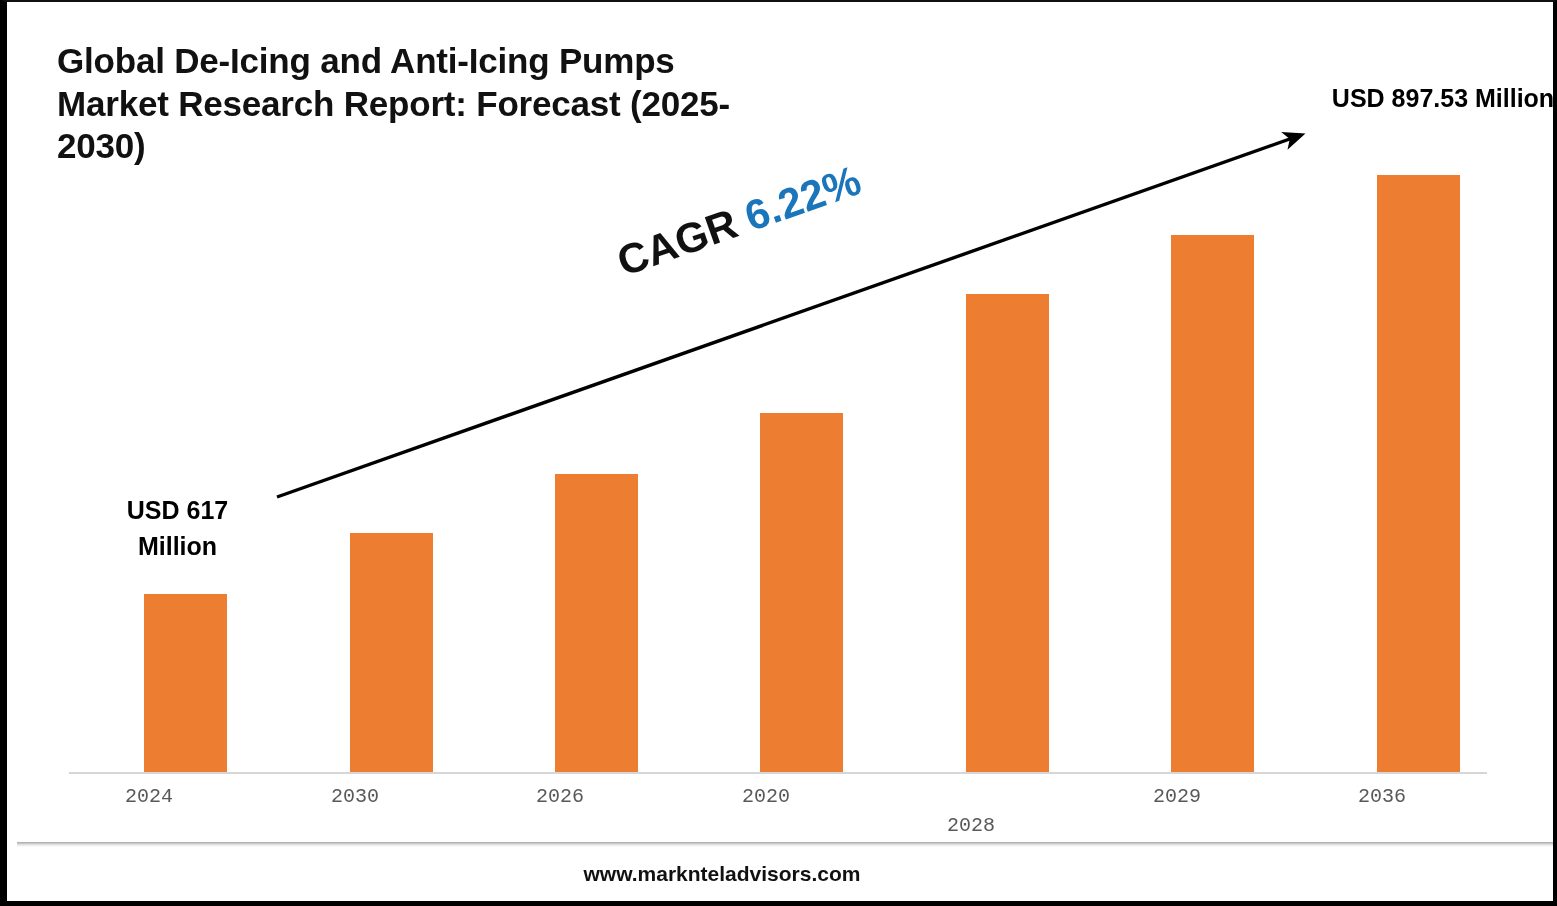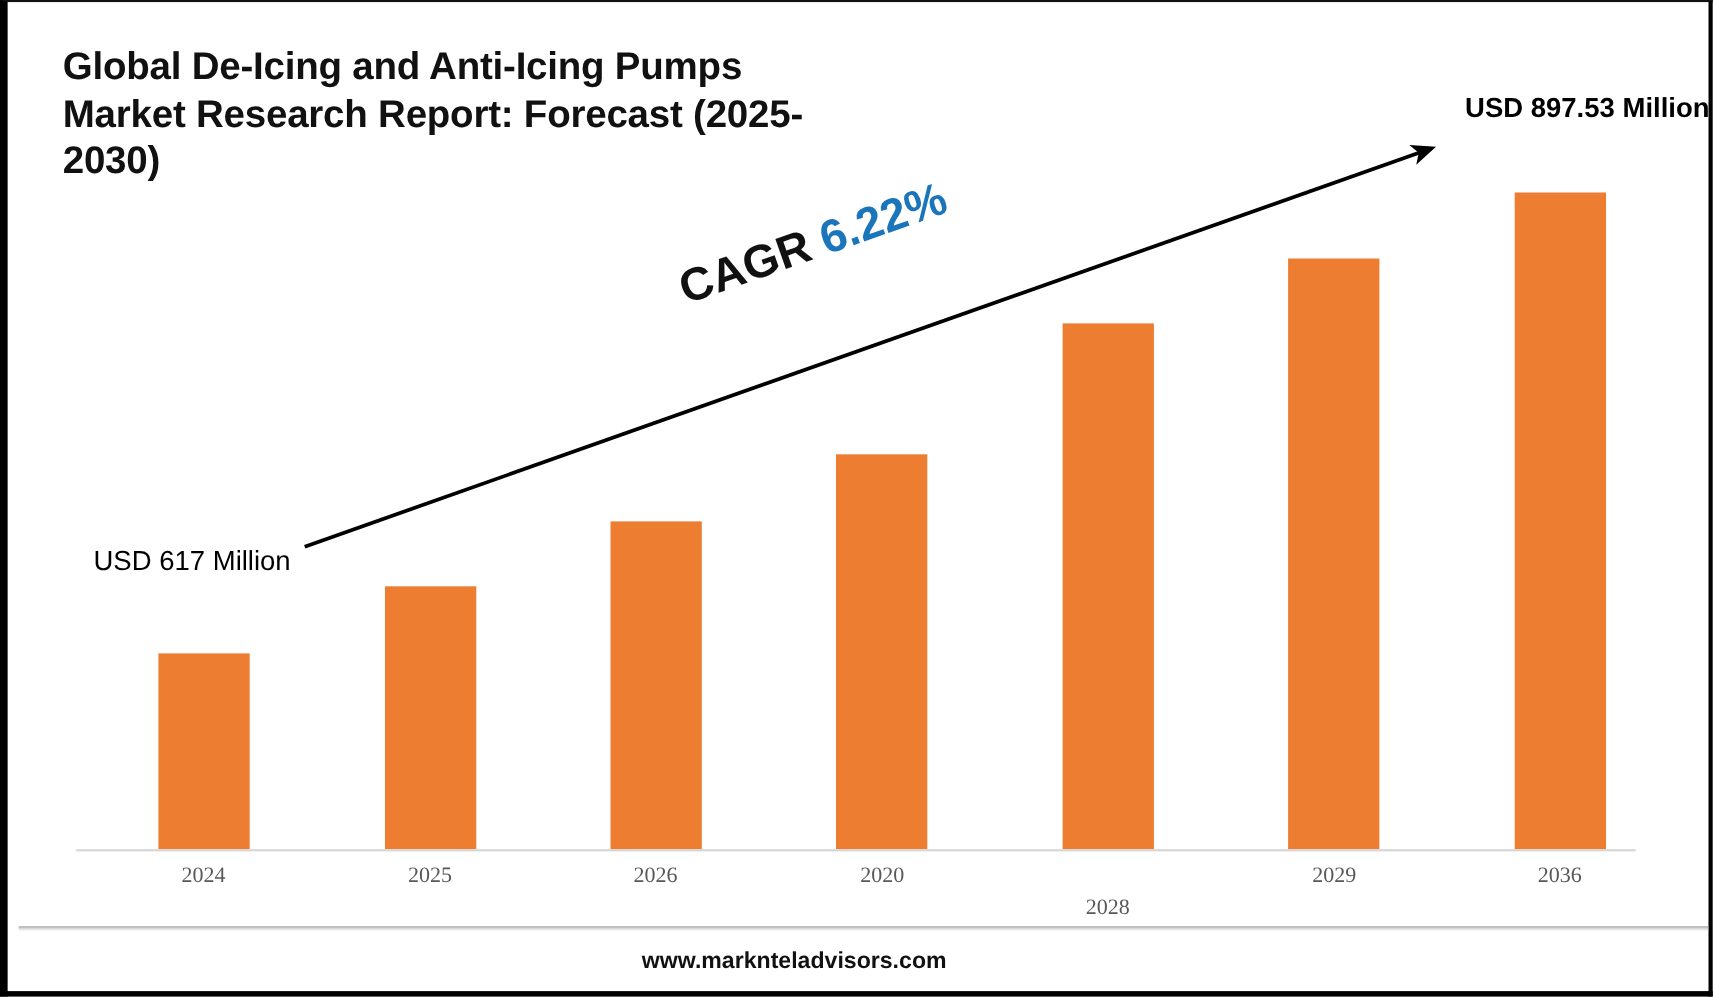--- a/index.html
+++ b/index.html
@@ -61,34 +61,35 @@
     left: 62px;
     top: 770px;
     width: 1418px;
     height: 2px;
     background: #d6d6d6;
   }
   .xtick {
     position: absolute;
     top: 783px;
     width: 120px;
-    text-align: center;
+    text-align: left;
     font-size: 20px;
     color: #595959;
-    font-family: Liberation Serif, serif;
+    font-family: Liberation Mono, monospace;
   }
 
   
   #label-start {
     position: absolute;
     left: 78px;
     top: 491px;
     width: 185px;
+    text-align: center;
     font-size: 25px;
-    font-weight: normal;
+    font-weight: bold;
     color: #000000;
     line-height: 1.42;
   }
   #label-end {
     position: absolute;
     left: 1281px;
     top: 79px;
     width: 230px;
     text-align: center;
     font-size: 25px;
@@ -154,21 +155,21 @@
       <div class="bar" style="left:343px; height:239px;"></div>
       <div class="bar" style="left:548px; height:298px;"></div>
       <div class="bar" style="left:753px; height:359px;"></div>
       <div class="bar" style="left:959px; height:478px;"></div>
       <div class="bar" style="left:1164px; height:537px;"></div>
       <div class="bar" style="left:1370px; height:597px;"></div>
 
       <div id="axis-line"></div>
 
       <div class="xtick" style="left:118px;">2024</div>
-      <div class="xtick" style="left:324px;">2025</div>
+      <div class="xtick" style="left:324px;">2030</div>
       <div class="xtick" style="left:529px;">2026</div>
       <div class="xtick" style="left:735px;">2020</div>
       <div class="xtick" style="left:940px;margin-top:29px;">2028</div>
       <div class="xtick" style="left:1146px;">2029</div>
       <div class="xtick" style="left:1351px;">2036</div>
     </div>
 
     <svg id="arrow-svg" viewBox="0 0 1546 899" xmlns="http://www.w3.org/2000/svg">
       <defs>
         <marker id="arrowhead" markerWidth="7" markerHeight="7" refX="5.2" refY="3.1" orient="auto" markerUnits="strokeWidth">

